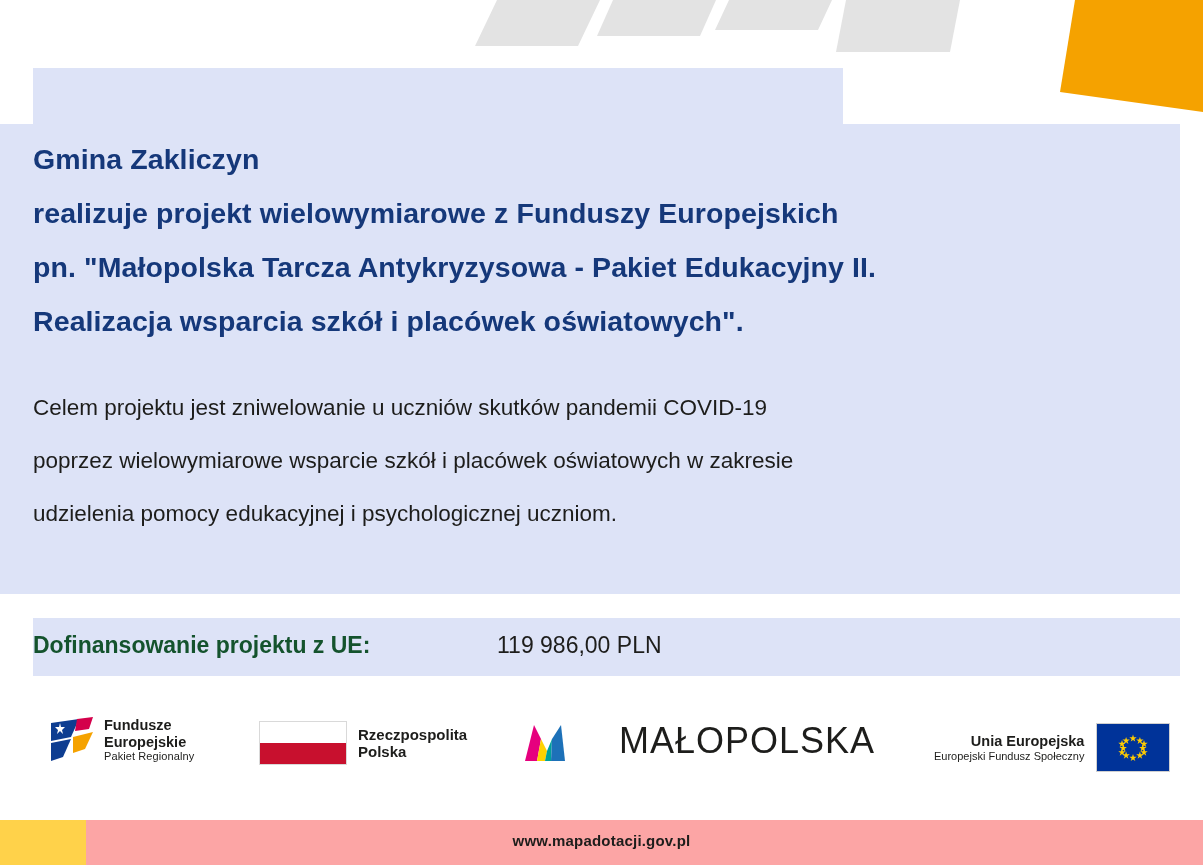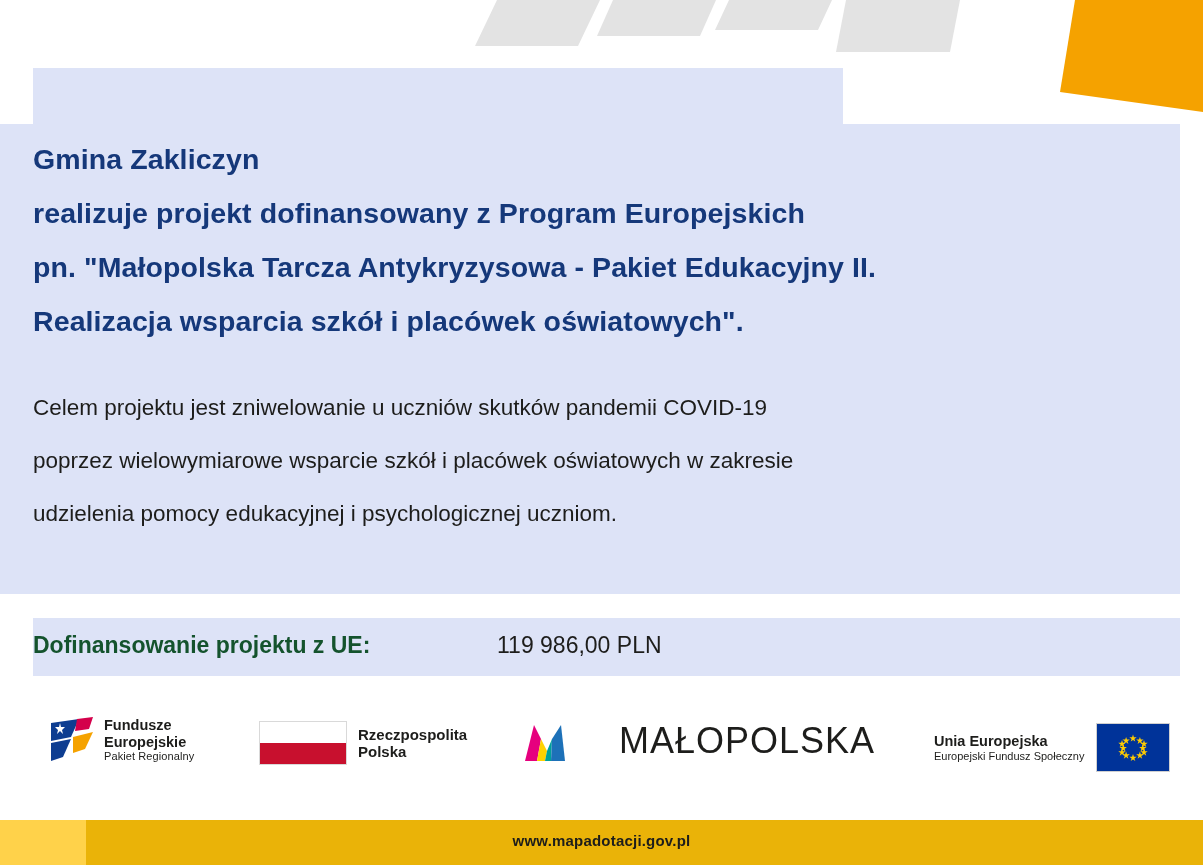--- a/index.html
+++ b/index.html
@@ -121,39 +121,39 @@
   }
   .rp .l1 { font-size: 15px; font-weight: bold; }
 
   
   .mp { left: 505px; top: 12px; gap: 36px; }
   .mp .mp-mark { width: 48px; height: 48px; margin-right: 14px; }
   .mp .mp-word { font-size: 36px; letter-spacing: 1px; color: #1d1d1b; }
 
   
   .ue { left: 918px; top: 18px; }
-  .ue .ue-text { margin-right: 12px; }
+  .ue .ue-text { text-align: right; margin-right: 12px; }
   .ue .l1 { font-size: 14.5px; font-weight: bold; }
   .ue .l2 { font-size: 11px; }
   .ue .eu-flag {
     width: 74px; height: 49px;
     background: #ffffff;
     border: 1px solid #d0d0d0;
     box-sizing: border-box;
     position: relative;
   }
 
   
   .bottom-bar {
     position: absolute;
     left: 0;
     bottom: 0;
     width: 1203px;
     height: 45px;
-    background: #eab308;
+    background: #fca5a5;
   }
   .bottom-bar .yellow-left {
     position: absolute;
     left: 0; top: 0;
     width: 86px; height: 45px;
     background: #ffd24a;
   }
   .bottom-bar .url {
     position: absolute;
     left: 0; right: 0;
@@ -181,21 +181,21 @@
   </div>
 
   <div class="band band-top"></div>
   <div class="band band-title"></div>
   <div class="band band-body"></div>
   <div class="band band-fund-lbl"></div>
   <div class="band band-fund-val"></div>
 
   <div class="title-block">
     <div>Gmina Zakliczyn</div>
-    <div>realizuje projekt dofinansowany z Program Europejskich</div>
+    <div>realizuje projekt wielowymiarowe z Funduszy Europejskich</div>
     <div>pn. "Małopolska Tarcza Antykryzysowa - Pakiet Edukacyjny II.</div>
     <div>Realizacja wsparcia szkół i placówek oświatowych".</div>
   </div>
 
   <div class="body-block">
     <div>Celem projektu jest zniwelowanie u uczniów skutków pandemii COVID-19</div>
     <div>poprzez wielowymiarowe wsparcie szkół i placówek oświatowych w zakresie</div>
     <div>udzielenia pomocy edukacyjnej i psychologicznej uczniom.</div>
   </div>
 

